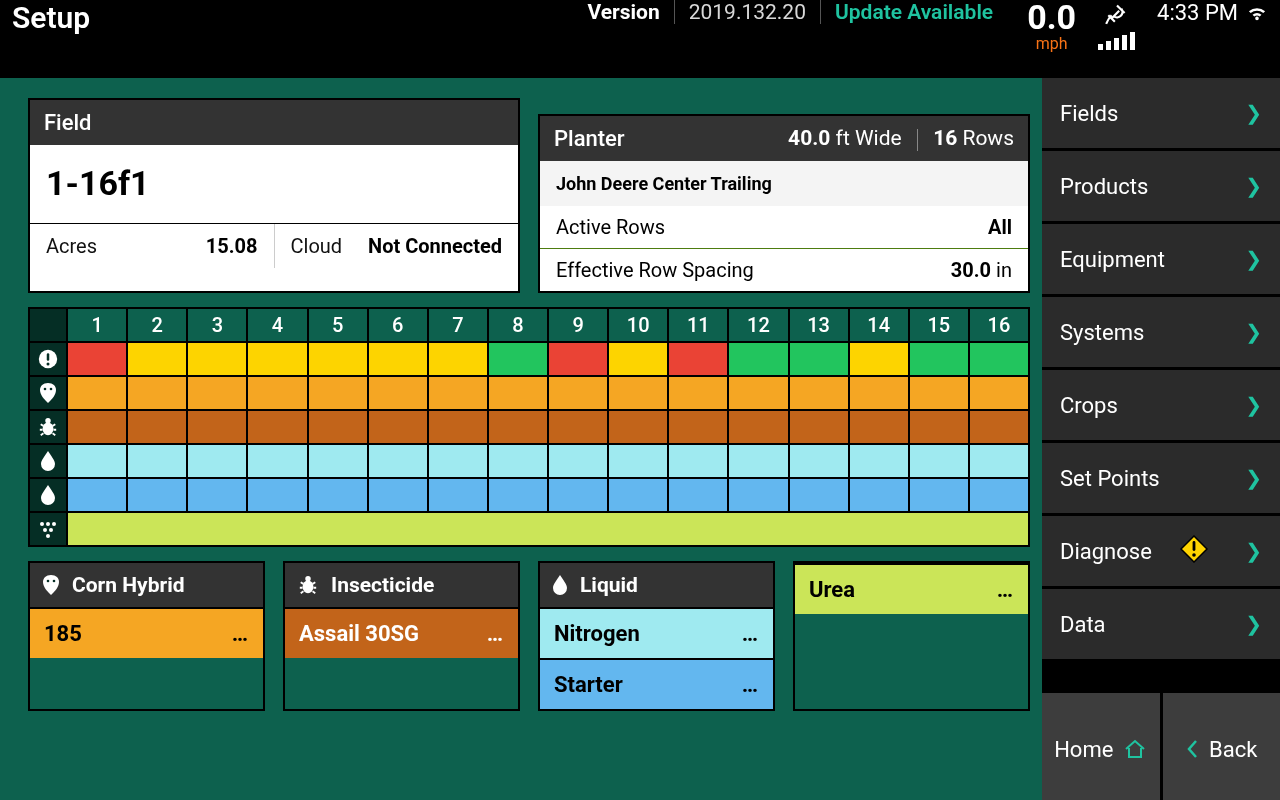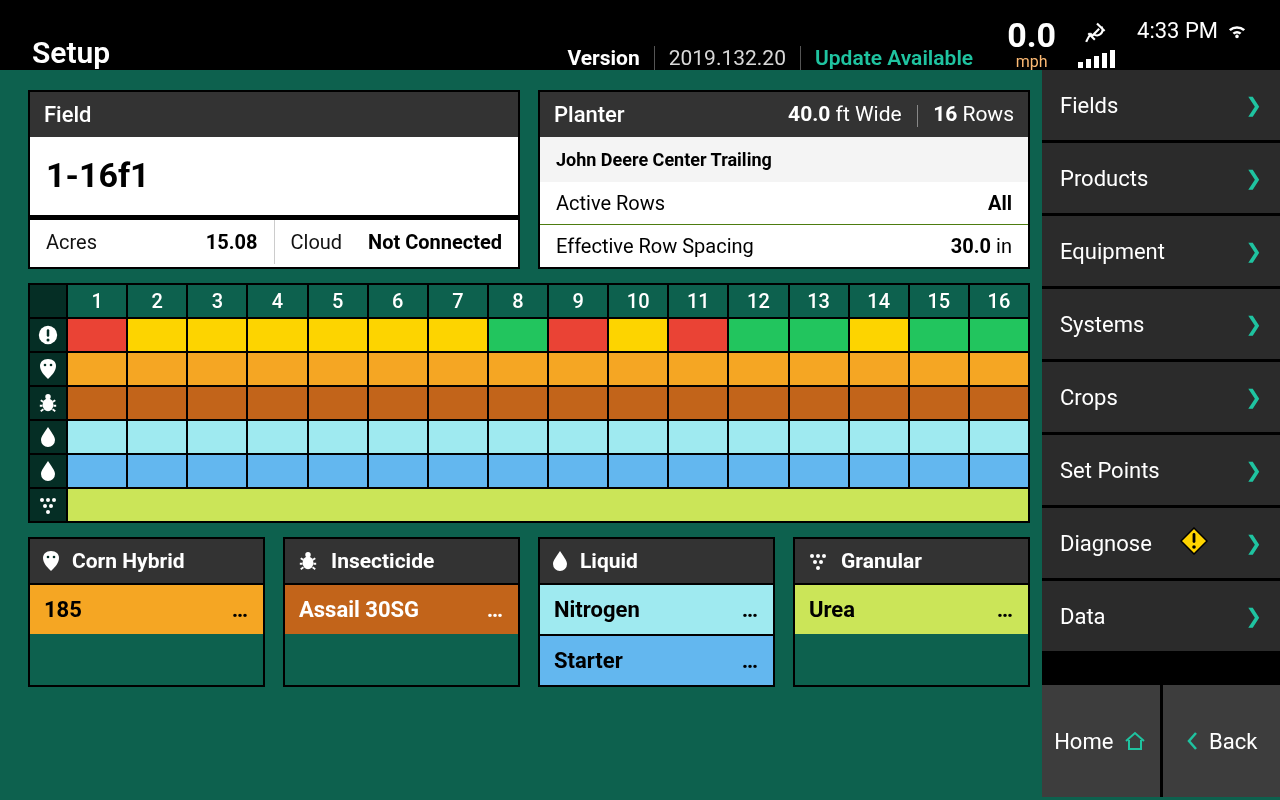--- a/index.html
+++ b/index.html
@@ -1,35 +1,35 @@
 <!DOCTYPE html>
 <html><head>
 <meta charset="utf-8">
 <style>
 * { box-sizing: border-box; margin: 0; padding: 0; font-family: "Segoe UI", Roboto, Arial, sans-serif; }
 html, body { width: 1280px; height: 800px; background: #0d614e; overflow: hidden; }
 
 
 .topbar {
-  height: 70px; background: #000; color: #fff;
-  display: flex; align-items: flex-end; padding: 0 32px;
+  height: 78px; background: #000; color: #fff;
+  display: flex; align-items: flex-start; padding: 0 12px;
 }
 .topbar .title { font-size: 30px; font-weight: 600; flex: 1; }
 .topbar .version-block { display: flex; align-items: center; font-size: 21px; gap: 14px; }
 .topbar .version-block .vlabel { font-weight: 700; }
 .topbar .version-block .divider { width: 1px; height: 24px; background: #555; }
 .topbar .version-block .vnum { color: #d8d8d8; font-weight: 400; }
 .topbar .version-block .update { color: #1fc3a0; font-weight: 600; cursor: pointer; }
 
 .topbar .status {
   display: flex; align-items: flex-start; gap: 22px; margin-left: 34px;
 }
 .speed-wrap { text-align: center; line-height: 1; }
 .speed-val { font-size: 34px; font-weight: 700; }
-.speed-unit { font-size: 16px; color: #fdba74; margin-top: 2px; }
+.speed-unit { font-size: 16px; color: #f97316; margin-top: 2px; }
 .sat-wrap { display: flex; flex-direction: column; align-items: center; gap: 6px; }
 .signal-bars { display: flex; gap: 3px; align-items: flex-end; height: 18px; }
 .signal-bars span { width: 5px; background: #fff; }
 .signal-bars span:nth-child(1){height:6px;} .signal-bars span:nth-child(2){height:9px;}
 .signal-bars span:nth-child(3){height:12px;} .signal-bars span:nth-child(4){height:15px;}
 .signal-bars span:nth-child(5){height:18px;}
 .time-wrap { display: flex; flex-direction: row; align-items: center; gap: 8px; }
 .time-val { font-size: 22px; font-weight: 400; }
 .wifi-icon svg, .sat-icon svg { display:block; }
 
@@ -42,21 +42,21 @@
 .cards-row { display:flex; gap:18px; }
 .card { background:#fff; border:2px solid #000; flex:1; }
 .card-hdr {
   background:#333; color:#fff; font-size:22px; font-weight:500;
   padding:10px 14px; display:flex; align-items:center;
 }
 .card-hdr .hdr-right { margin-left:auto; font-size:21px; font-weight:400;}
 .card-hdr .hdr-right b { font-weight:700;}
 .card-hdr .vline { display:inline-block; width:1px; height:22px; background:#888; margin:0 10px; vertical-align:middle;}
 .field-name { font-size:34px; font-weight:700; padding: 18px 16px 20px; }
-.card-foot { display:flex; border-top:5px solid #000000; }
+.card-foot { display:flex; border-top:1px solid #000000; }
 .card-foot .cell { flex:1; padding:10px 16px; display:flex; align-items:center; font-size:20px;}
 .card-foot .cell + .cell { border-left:1px solid #ccc;}
 .card-foot .lab { color:#111; font-weight:400;}
 .card-foot .val { margin-left:auto; font-weight:700;}
 .card-foot .val.nc { font-weight:700; }
 
 .planter-rows .prow { display:flex; padding:9px 16px; border-top:1px solid #4d7c0f; font-size:20px;}
 .planter-rows .prow:first-child { border-top:none;}
 .planter-rows .plab { font-weight:400;}
 .planter-rows .pval { margin-left:auto; font-weight:700;}
@@ -176,21 +176,21 @@
             <span class="lab">Acres</span>
             <span class="val">15.08</span>
           </div>
           <div class="cell">
             <span class="lab">Cloud</span>
             <span class="val nc">Not Connected</span>
           </div>
         </div>
       </div>
 
-      <div class="card" style="flex:1;">
+      <div class="card" style="flex:1;margin-top:16px;">
         <div class="card-hdr">
           <span>Planter</span>
           <span class="hdr-right">
             <b>40.0</b>
             <span>ft Wide</span>
             <span class="vline"></span>
             <b>16</b>
             <span>Rows</span>
           </span>
         </div>
@@ -407,31 +407,20 @@
     <div class="prod-item c-cyan">
             <span>Nitrogen</span>
             <span class="dots">…</span>
           </div>
           <div class="prod-item c-blue">
             <span>Starter</span>
             <span class="dots">…</span>
           </div>
   </div>
         <div class="prod">
-    <div class="prod-hdr">
-            <svg width="22" height="18" viewBox="0 0 22 18">
-              <circle cx="5" cy="4" r="2" fill="#fff"></circle>
-              <circle cx="11" cy="4" r="2" fill="#fff"></circle>
-              <circle cx="17" cy="4" r="2" fill="#fff"></circle>
-              <circle cx="8" cy="10" r="2" fill="#fff"></circle>
-              <circle cx="14" cy="10" r="2" fill="#fff"></circle>
-              <circle cx="11" cy="16" r="2" fill="#fff"></circle>
-            </svg>
-            <span>Granular</span>
-          </div>
     <div class="prod-item c-lime">
             <span>Urea</span>
             <span class="dots">…</span>
           </div>
   </div>
       </div>
 
   </div>
 
   <div class="sidebar">

